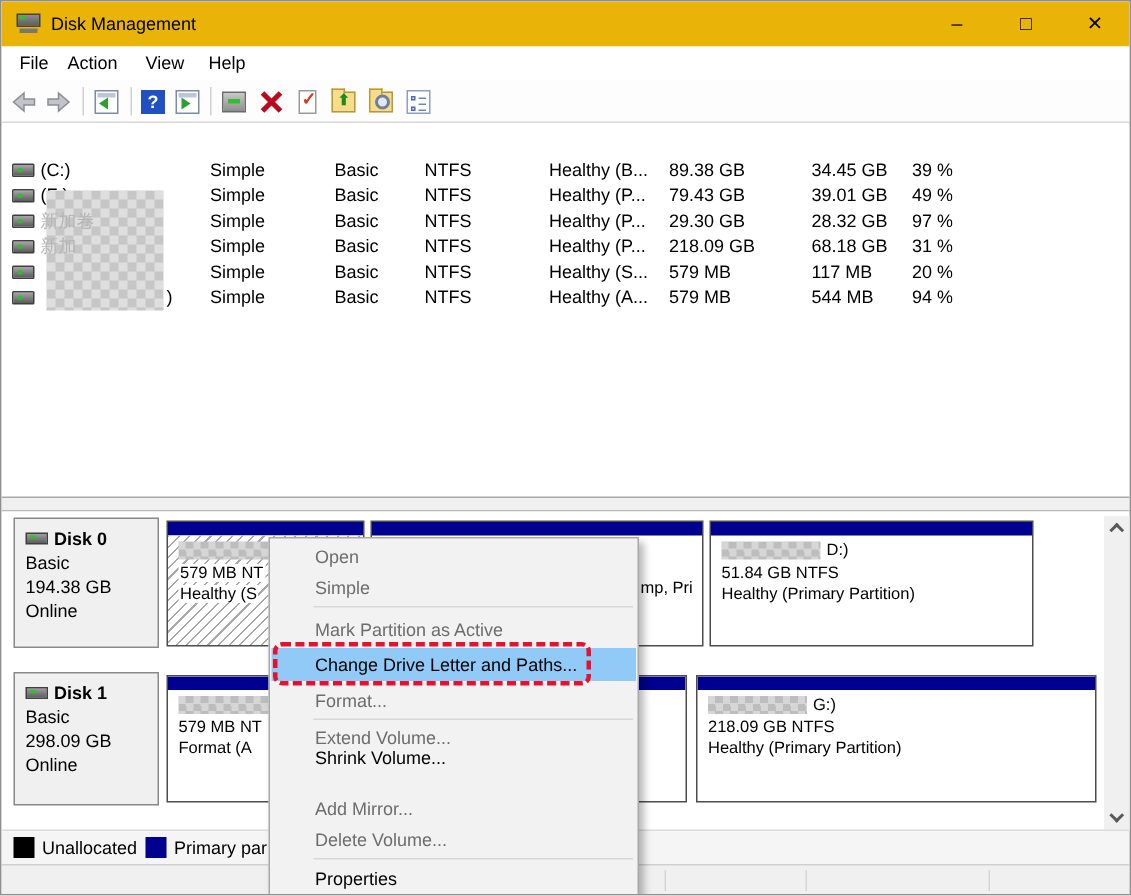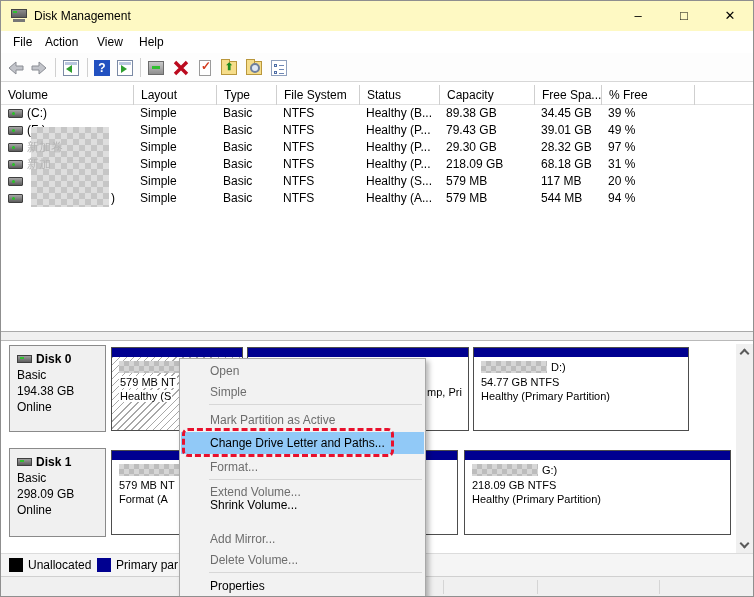--- a/index.html
+++ b/index.html
@@ -2,21 +2,21 @@
 <html><head>
 <meta charset="utf-8">
 <style>
   * { margin:0; padding:0; box-sizing:border-box; }
   html,body { background:#e8e8e8; }
   body { font-family:"Liberation Sans", sans-serif; font-size:12px; color:#000; }
   .window { position:relative; width:754px; height:597px; background:#fff;
             border:1px solid #8f8f8f; overflow:hidden; }
 
   
-  .titlebar { position:absolute; left:0; top:0; width:100%; height:30px; background:#fef9c3; }
+  .titlebar { position:absolute; left:0; top:0; width:100%; height:30px; background:#eab308; }
   .title-ico { position:absolute; left:10px; top:8px; width:16px; height:13px; }
   .title-ico .box { position:absolute; left:0; top:0; width:16px; height:9px; background:linear-gradient(#8b8b8b,#5f5f5f); border:1px solid #444; }
   .title-ico .dot { position:absolute; left:2px; top:2px; width:4px; height:2px; background:#2fbf2f; }
   .title-ico .base{ position:absolute; left:2px; top:10px; width:12px; height:3px; background:#777; }
   .title-text { position:absolute; left:33px; top:8px; font-size:12px; }
   .winbtn { position:absolute; top:0; width:46px; height:30px; text-align:center; line-height:30px; font-size:13px; color:#000; }
   .winbtn.min { right:92px; } .winbtn.max { right:46px; } .winbtn.close { right:0; }
 
   
   .menubar { position:absolute; left:0; top:30px; width:100%; height:22px; background:#fff; }
@@ -174,31 +174,20 @@
           <i style="top:4px"></i>
           <i style="top:8px"></i>
           <i style="top:12px"></i>
           <em style="top:3px"></em>
           <em style="top:10px"></em>
         </div>
     </div>
   </div>
 
   <div class="listview">
-    <div class="lv-head">
-      <div class="hcell" style="left:0;width:133px">Volume</div>
-      <div class="hcell" style="left:133px;width:83px">Layout</div>
-      <div class="hcell" style="left:216px;width:60px">Type</div>
-      <div class="hcell" style="left:276px;width:83px">File System</div>
-      <div class="hcell" style="left:359px;width:80px">Status</div>
-      <div class="hcell" style="left:439px;width:95px">Capacity</div>
-      <div class="hcell" style="left:534px;width:67px">Free Spa...</div>
-      <div class="hcell" style="left:601px;width:93px">% Free</div>
-      <div class="hcell" style="left:694px;width:59px;border-right:none"></div>
-    </div>
 
     <div class="lv-row" style="top:21px">
       <div class="drive-ico"></div>
       <div class="cell" style="left:26px;width:105px">(C:)</div>
       <div class="cell" style="left:139px">Simple</div>
       <div class="cell" style="left:222px">Basic</div>
       <div class="cell" style="left:282px">NTFS</div>
       <div class="cell" style="left:365px;width:76px">Healthy (B...</div>
       <div class="cell" style="left:445px">89.38 GB</div>
       <div class="cell" style="left:540px">34.45 GB</div>
@@ -279,21 +268,21 @@
       <div class="pline" style="top:42px"><span class="wbg">Healthy (S</span></div>
     </div>
     <div class="part" style="left:246px;top:6px;width:222px;height:84px">
       <div class="bar"></div>
       <div class="pline" style="left:179px;top:38px">mp, Pri</div>
     </div>
     <div class="part" style="left:472px;top:6px;width:216px;height:84px">
       <div class="bar"></div>
       <div class="pmosaic mosaic2" style="left:7px;top:13px;width:66px"></div>
       <div class="pline" style="left:77px;top:13px;height:12px;line-height:12px">D:)</div>
-      <div class="pline" style="top:28px">54.77 GB NTFS</div>
+      <div class="pline" style="top:28px">51.84 GB NTFS</div>
       <div class="pline" style="top:42px">Healthy (Primary Partition)</div>
     </div>
 
     <div class="disk-label" style="left:8px;top:107px;width:97px;height:89px">
       <b><span class="dico"></span><span>Disk 1</span></b>
       <span>Basic</span><br>
       <span>298.09 GB</span><br>
       <span>Online</span>
     </div>
     <div class="part" style="left:110px;top:109px;width:132px;height:85px">

